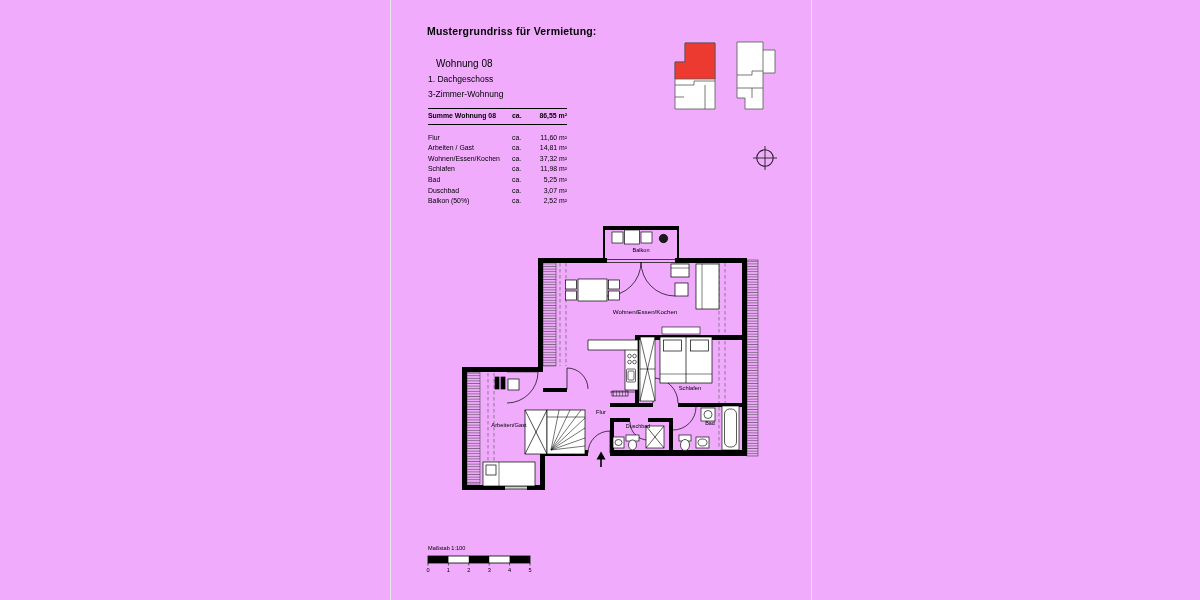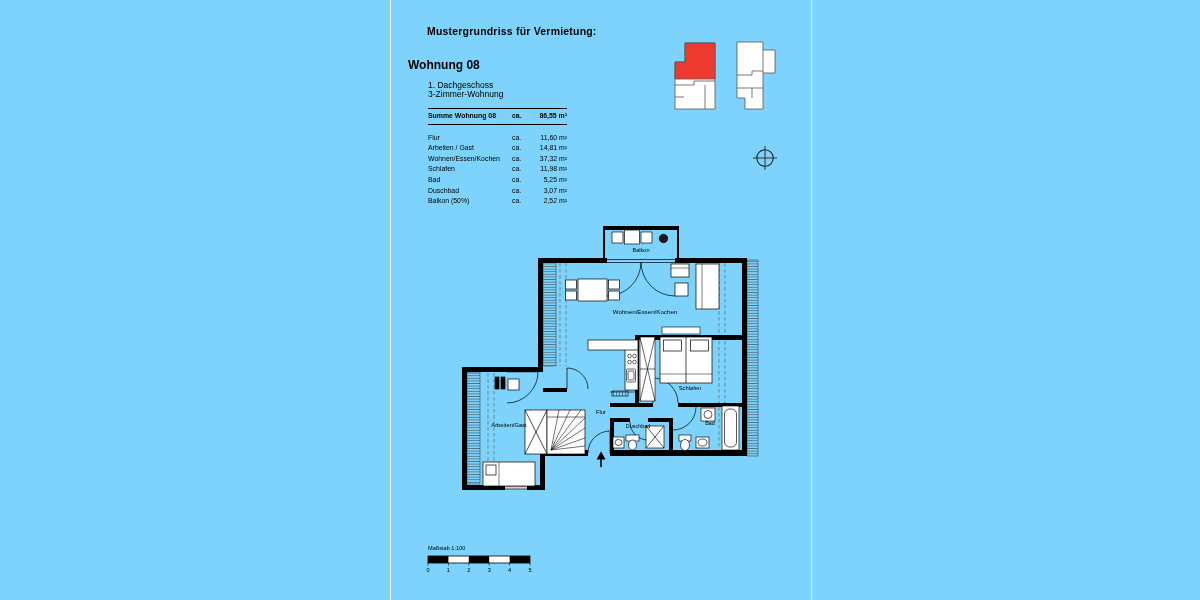--- a/index.html
+++ b/index.html
@@ -1,21 +1,21 @@
 <!DOCTYPE html>
 <html><head>
 <meta charset="utf-8">
 <style>
   html,body{margin:0;padding:0;background:#ffffff;}
-  .sheet{position:relative;width:1200px;height:600px;background:#7dd3fc;overflow:hidden;
+  .sheet{position:relative;width:1200px;height:600px;background:#f0abfc;overflow:hidden;
          font-family:"Liberation Sans",sans-serif;color:#000;}
   .abs{position:absolute;}
   .doc-title{left:427px;top:25px;font-size:10.5px;font-weight:bold;letter-spacing:.2px;}
-  .apt-name{left:408px;top:58px;font-size:12px;font-weight:bold;}
-  .apt-floor{left:428px;top:80px;font-size:8.5px;}
+  .apt-name{left:436px;top:58px;font-size:10px;font-weight:normal;}
+  .apt-floor{left:428px;top:74px;font-size:8.5px;}
   .apt-type{left:428px;top:89px;font-size:8.5px;}
   .area-table{left:428px;top:108px;width:139px;font-size:6.9px;line-height:10.6px;}
   .sum-row{display:flex;font-weight:bold;border-top:1px solid #000;border-bottom:1.6px solid #000;
            padding:1.5px 0 2.5px 0;}
   .tbl-rows{margin-top:8px;}
   .a-row{display:flex;}
   .c-lbl{flex:1;}
   .c-ca{width:19px;}
   .c-val{width:36px;text-align:right;}
   svg text{font-family:"Liberation Sans",sans-serif;fill:#000;}

